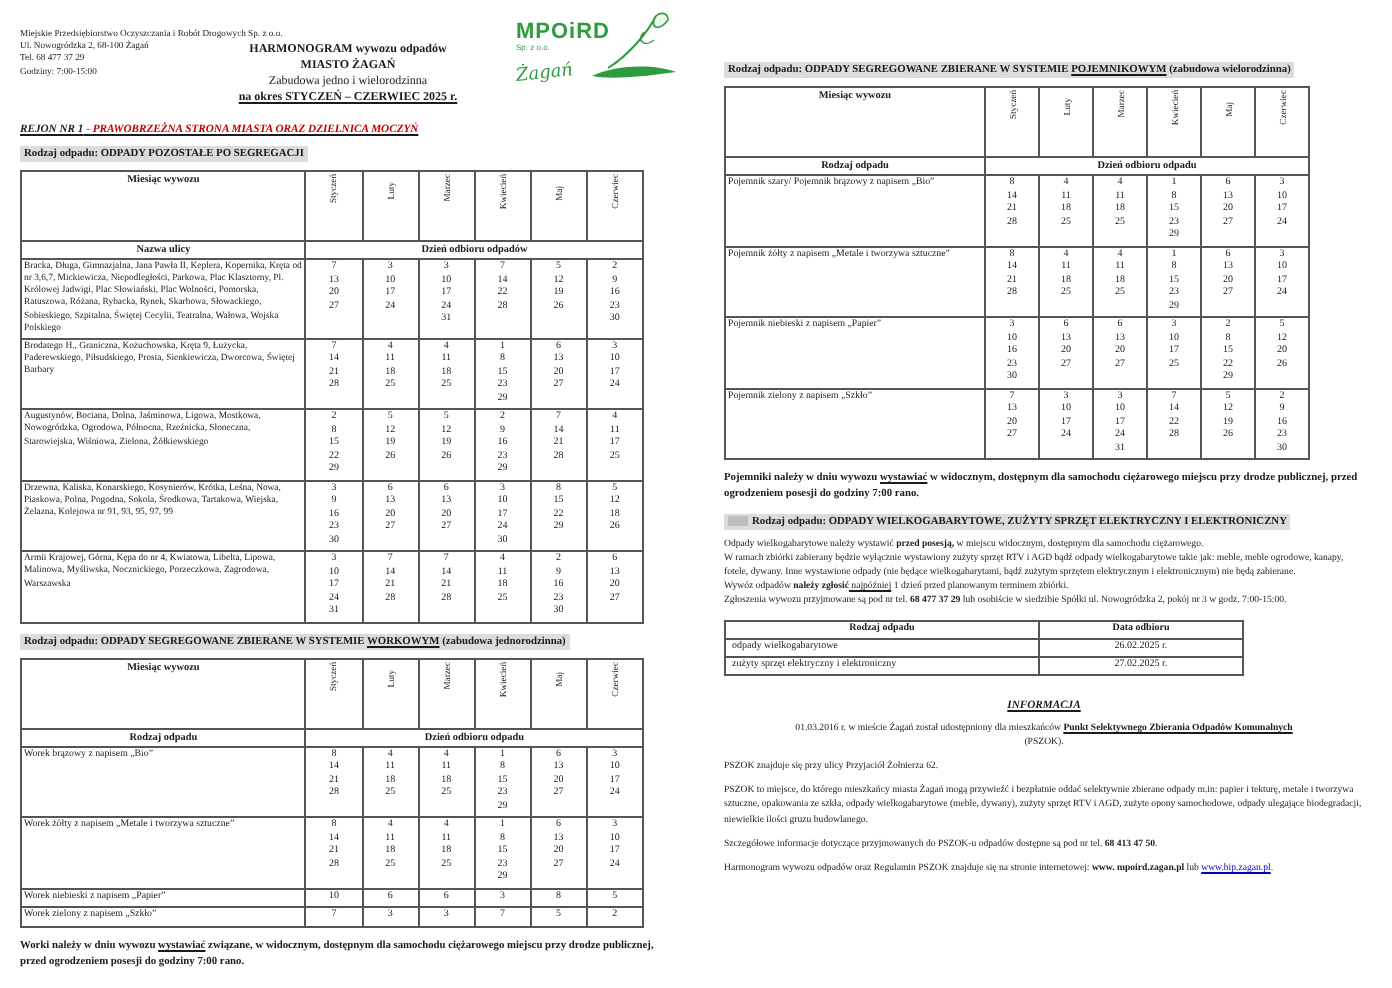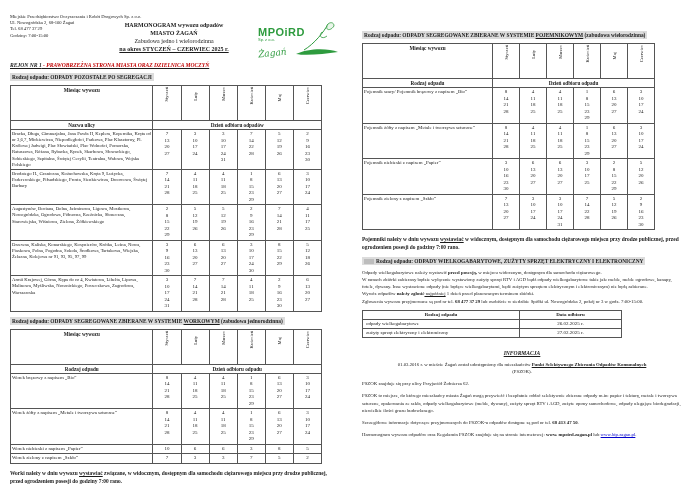--- a/index.html
+++ b/index.html
@@ -5,21 +5,21 @@
   html,body{margin:0;padding:0;background:#ffffff;}
   .canvas{width:696px;height:494px;background:#ffffff;position:relative;overflow:hidden;
           font-family:"Liberation Serif","DejaVu Serif",serif;color:#1b1b1b;}
   .page{position:absolute;top:0;width:348px;height:494px;background:#fff;}
   .page-left{left:0;padding:0;}
   .page-right{left:348px;}
   .inner-l{padding:14px 10px 0 10px;}
   .inner-r{padding:26px 14px 0 14px;}
 
   .company{font-size:4.6px;line-height:1.35;}
-  .logo{position:absolute;left:258px;top:26px;width:80px;height:52px;}
+  .logo{position:absolute;left:258px;top:10px;width:80px;height:52px;}
   .logo-name{color:#2e9b3e;font-weight:bold;font-size:11px;font-family:"Liberation Sans",sans-serif;letter-spacing:0.5px;}
   .logo-sub{color:#2e9b3e;font-size:4px;font-family:"Liberation Sans",sans-serif;margin-top:-1px;}
   .logo-script{color:#2e9b3e;font-style:italic;font-size:9px;transform:rotate(-6deg);display:inline-block;margin-top:1px;font-family:"DejaVu Serif",serif;}
 
   .title-block{text-align:center;font-size:6px;line-height:1.35;margin-top:-18px;}
   .title-bold{font-weight:bold;}
   .title-underline{font-weight:bold;text-decoration:underline;}
 
   .region{margin-top:9px;font-size:5.6px;font-weight:bold;font-style:italic;text-decoration:underline;}
   .region .rej{color:#222;}

